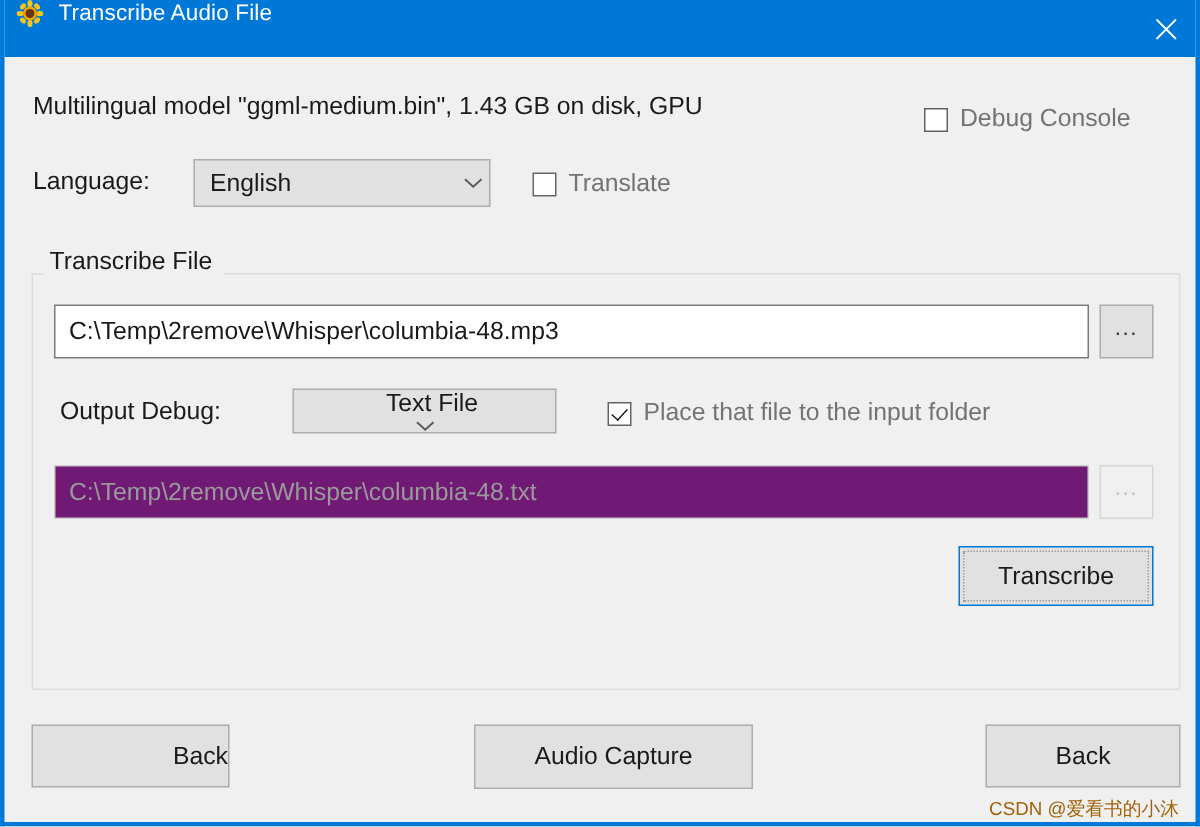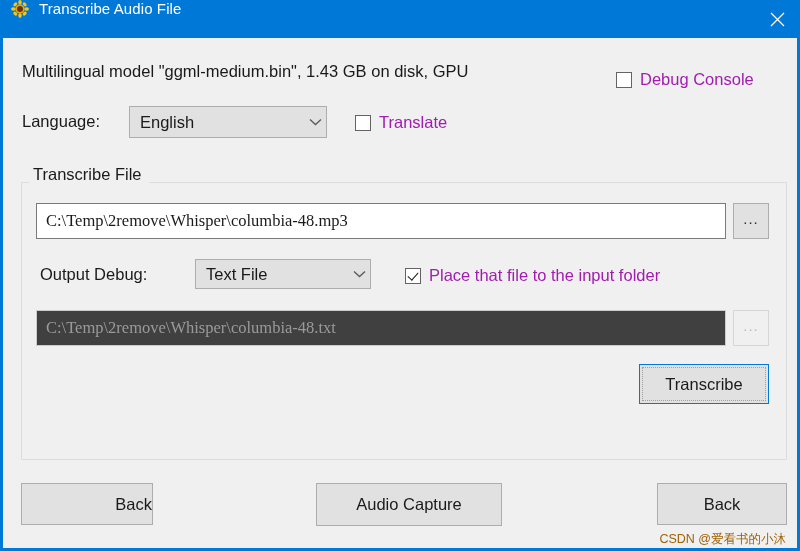--- a/index.html
+++ b/index.html
@@ -90,21 +90,21 @@
     top: 1px;
     width: 5px;
     height: 9px;
     border: solid #1a1a1a;
     border-width: 0 1.6px 1.6px 0;
     transform: rotate(42deg);
   }
   .chk .lbl {
     margin-left: 8px;
     font-size: 16.5px;
-    color: #a21caf;
+    color: #737373;
     white-space: nowrap;
   }
 
   #debug-console-checkbox { left: 613px; top: 70px; }
   #translate-checkbox     { left: 352px; top: 113px; }
   #place-file-checkbox    { left: 402px; top: 266px; }
 
   .lang-label {
     position: absolute;
     left: 19px;
@@ -134,21 +134,21 @@
   .combo .chev {
     width: 22px;
     flex: 0 0 auto;
     display: flex;
     align-items: center;
     justify-content: center;
   }
   .combo .chev svg { display: block; }
 
   #language-combo { left: 126px; top: 106px; width: 198px; height: 32px; }
-  #output-format-combo { left: 192px; top: 259px; width: 176px; height: 30px; }
+  #output-format-combo { left: 192px; top: 259px; width: 176px; height: 30px; flex-direction: column; }
 
   
   .groupbox {
     position: absolute;
     left: 18px;
     top: 182px;
     width: 766px;
     height: 278px;
     box-sizing: border-box;
     border: 1px solid #dcdcdc;
@@ -170,24 +170,23 @@
     box-sizing: border-box;
     background: #ffffff;
     border: 1px solid #7a7a7a;
     display: flex;
     align-items: center;
     font-size: 16.5px;
     color: #1a1a1a;
     padding-left: 9px;
     white-space: nowrap;
     overflow: hidden;
-    font-family: Liberation Serif, serif;
   }
   .textinput.disabled {
-    background: #404040;
+    background: #701a75;
     border: 1px solid #cccccc;
     color: #9a9a9a;
   }
   #source-file-input { left: 33px; top: 203px; width: 690px; height: 36px; }
   #output-file-input { left: 33px; top: 310px; width: 690px; height: 36px; }
 
   .browse-btn {
     position: absolute;
     box-sizing: border-box;
     background: #e1e1e1;

